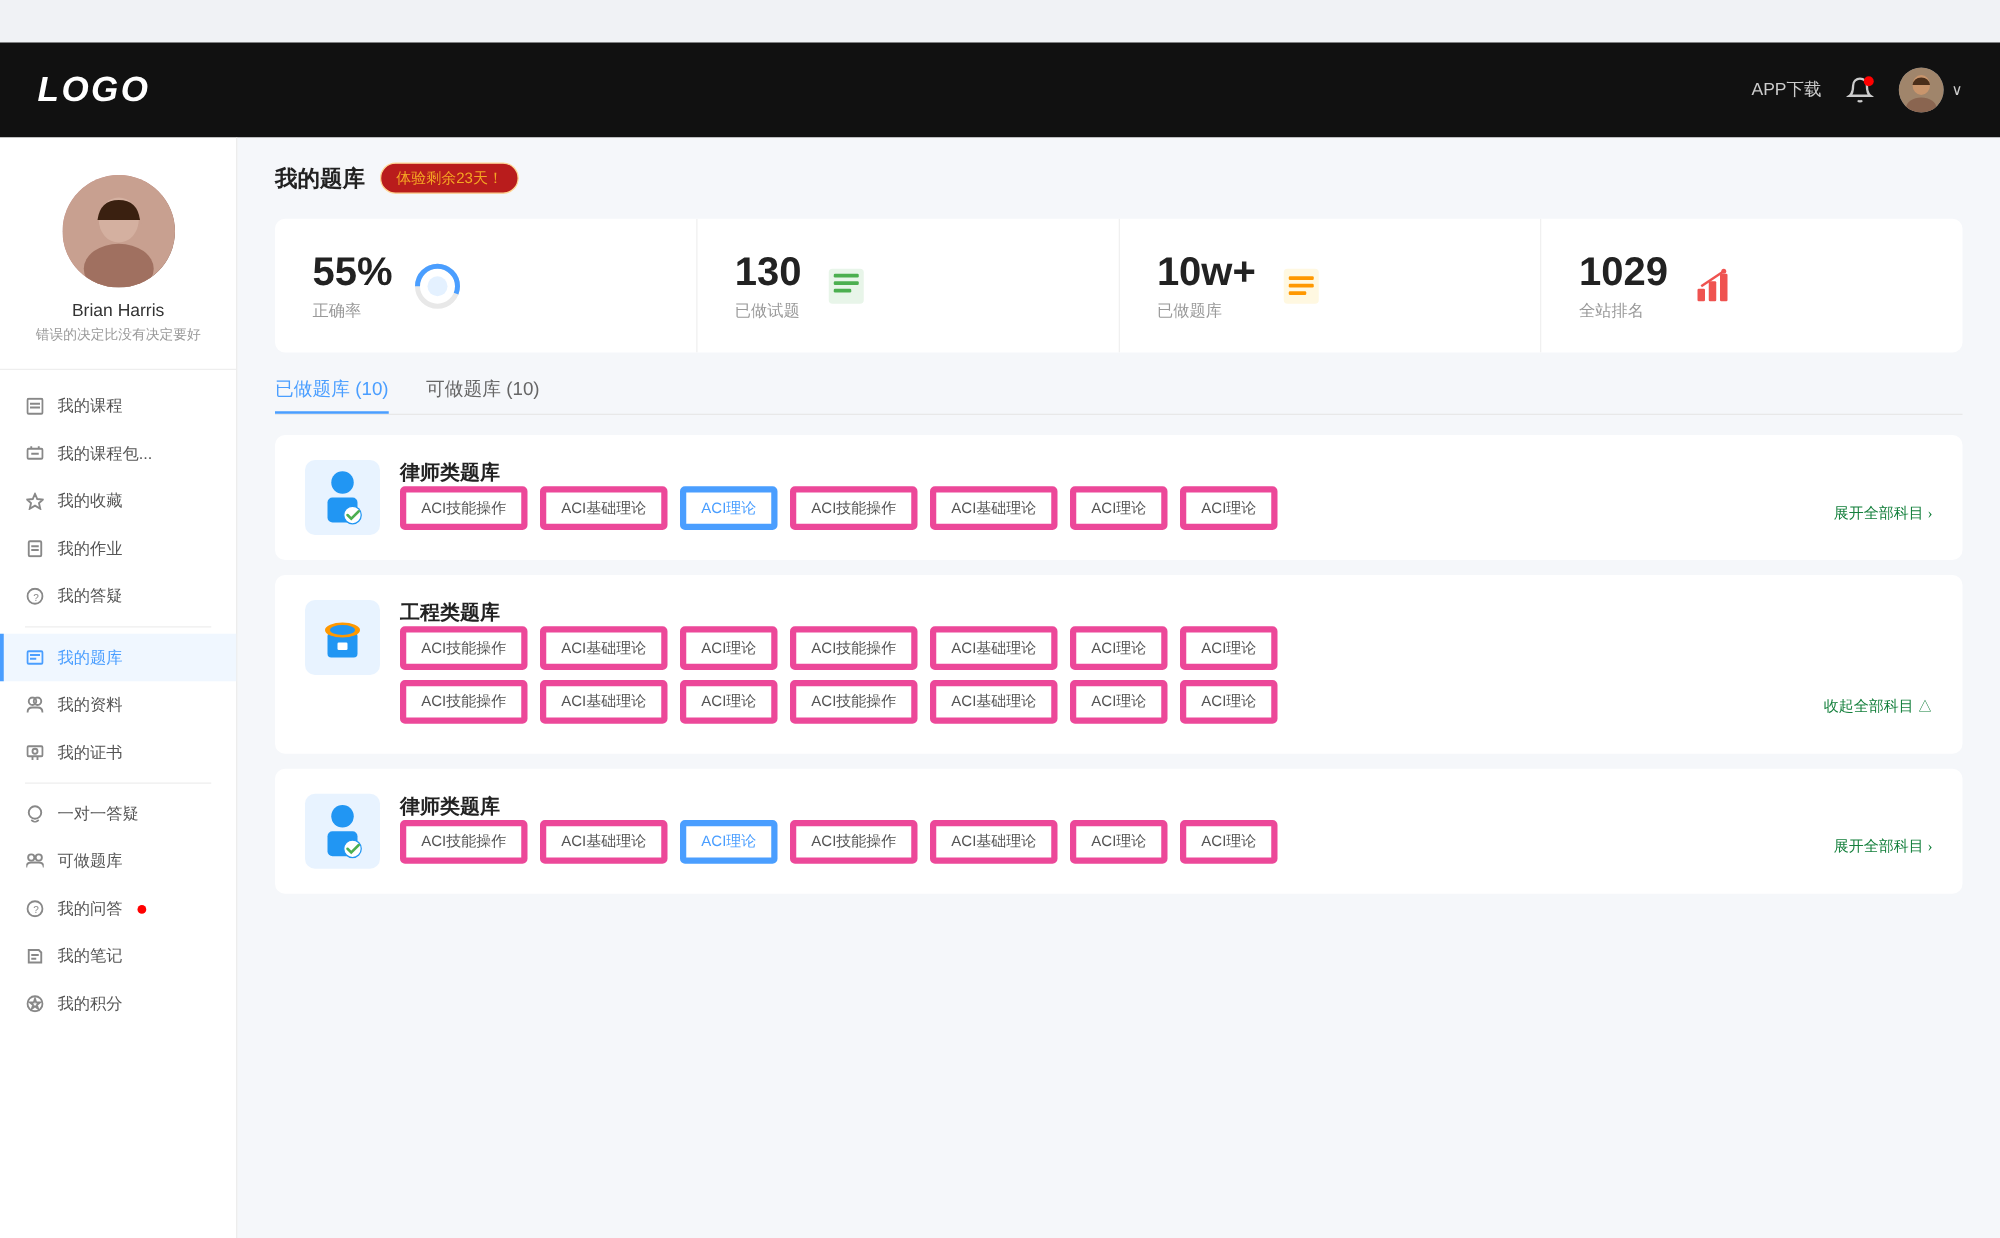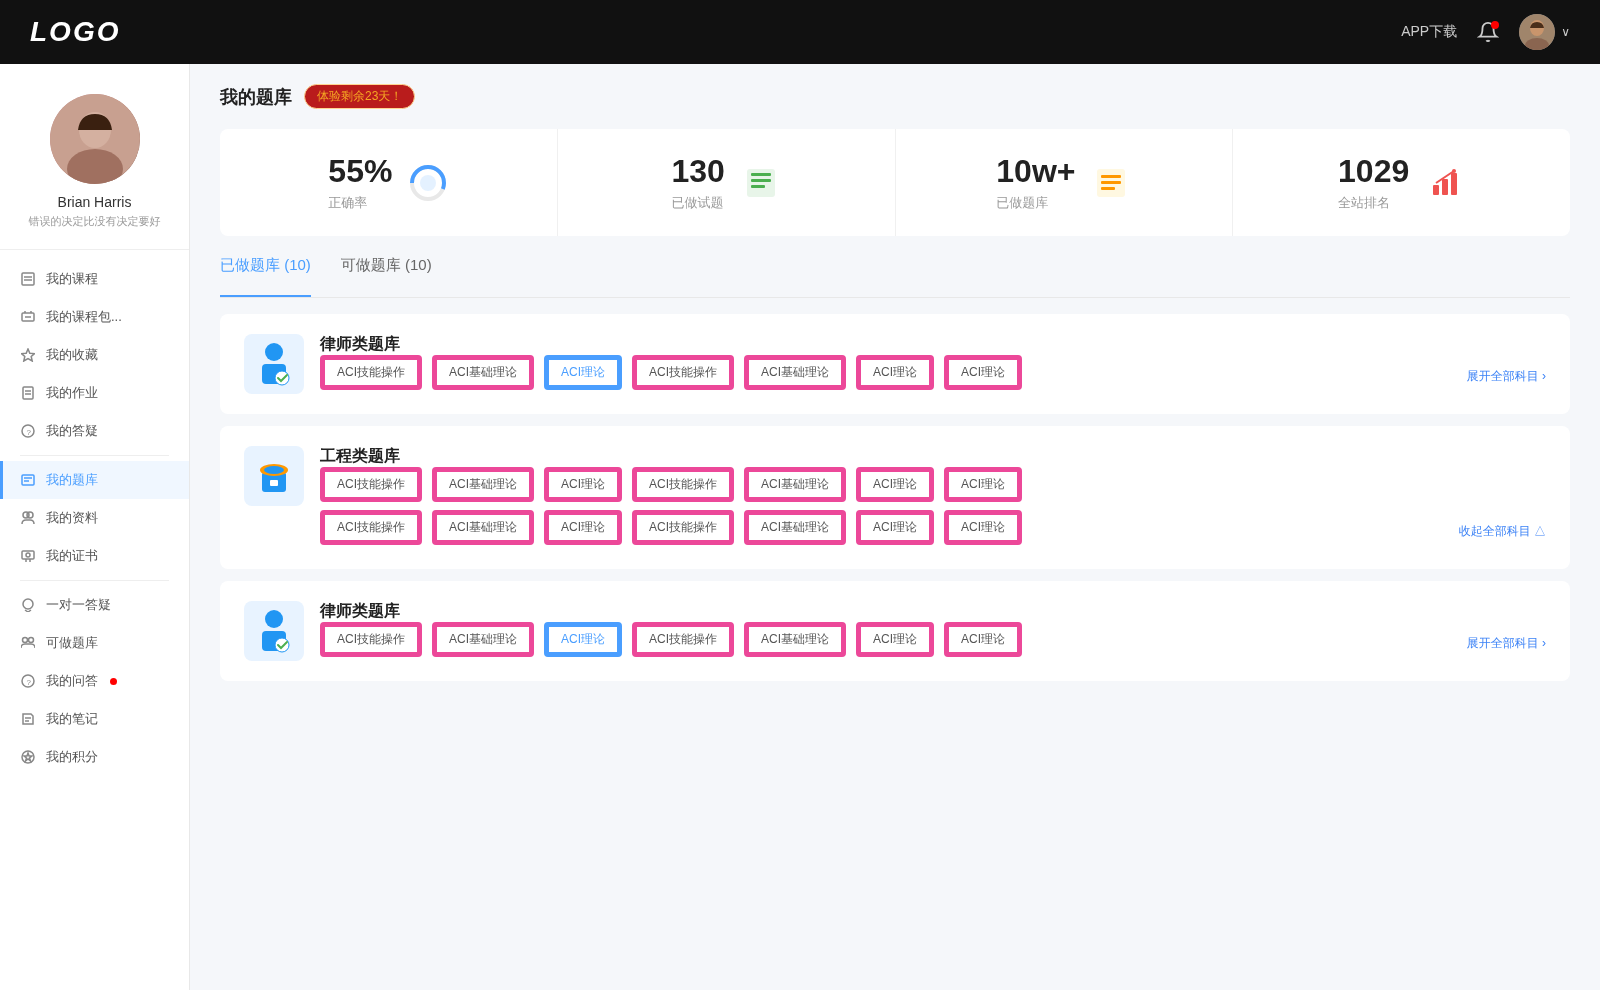--- a/index.html
+++ b/index.html
@@ -1,25 +1,26 @@
 <!DOCTYPE html>
 <html><head>
   <meta charset="utf-8">
   <style>
     * { box-sizing: border-box; margin: 0; padding: 0; }
     body { font-family: -apple-system, BlinkMacSystemFont, "PingFang SC", "Microsoft YaHei", sans-serif; background: #f0f2f5; color: #333; }
 
     
     .navbar {
       background: #111;
-      height: 64px;
+      height: 76px;
       display: flex;
       align-items: center;
       padding: 0 30px;
       gap: 0;
+      margin-top: 34px;
     }
     .navbar-logo {
       color: white;
       font-size: 28px;
       font-weight: bold;
       letter-spacing: 2px;
       margin-right: 40px;
       font-style: italic;
     }
     .navbar-nav {
@@ -177,21 +178,20 @@
       margin-bottom: 20px;
       overflow: hidden;
     }
     .stat-item {
       flex: 1;
       padding: 24px 30px;
       border-right: 1px solid #f0f0f0;
       display: flex;
       align-items: center;
       gap: 16px;
-      justify-content: center;
     }
     .stat-item:last-child { border-right: none; }
     .stat-number {
       font-size: 32px;
       font-weight: 700;
       color: #222;
     }
     .stat-label {
       font-size: 13px;
       color: #999;
@@ -208,21 +208,21 @@
       display: flex;
       gap: 30px;
       margin-bottom: 16px;
       border-bottom: 1px solid #e8e8e8;
       padding-bottom: 0;
     }
     .tab {
       font-size: 15px;
       color: #666;
       cursor: pointer;
-      padding-bottom: 20px;
+      padding-bottom: 8px;
       border-bottom: 2px solid transparent;
       text-align: center;
     }
     .tab.active {
       color: #4a9eff;
       border-bottom: 2px solid #4a9eff;
     }
 
     
     .category-card {
@@ -250,24 +250,25 @@
       font-size: 12px;
       color: #555;
       cursor: pointer;
     }
     .tag.active {
       border-color: #4a9eff;
       color: #4a9eff;
     }
     .expand-link {
       font-size: 12px;
-      color: #3b82f6;
+      color: #15803d;
       cursor: pointer;
       text-align: right;
       margin-top: 8px;
+      font-family: Liberation Serif, serif;
     }
 
     
     .bell-wrapper {
       position: relative;
       display: inline-flex;
       align-items: center;
     }
   </style>
 </head>

